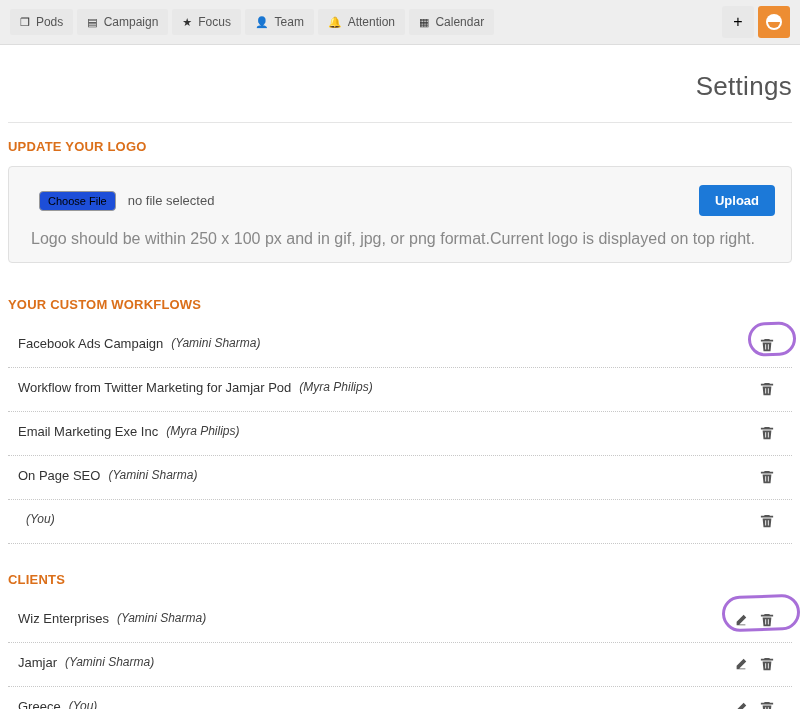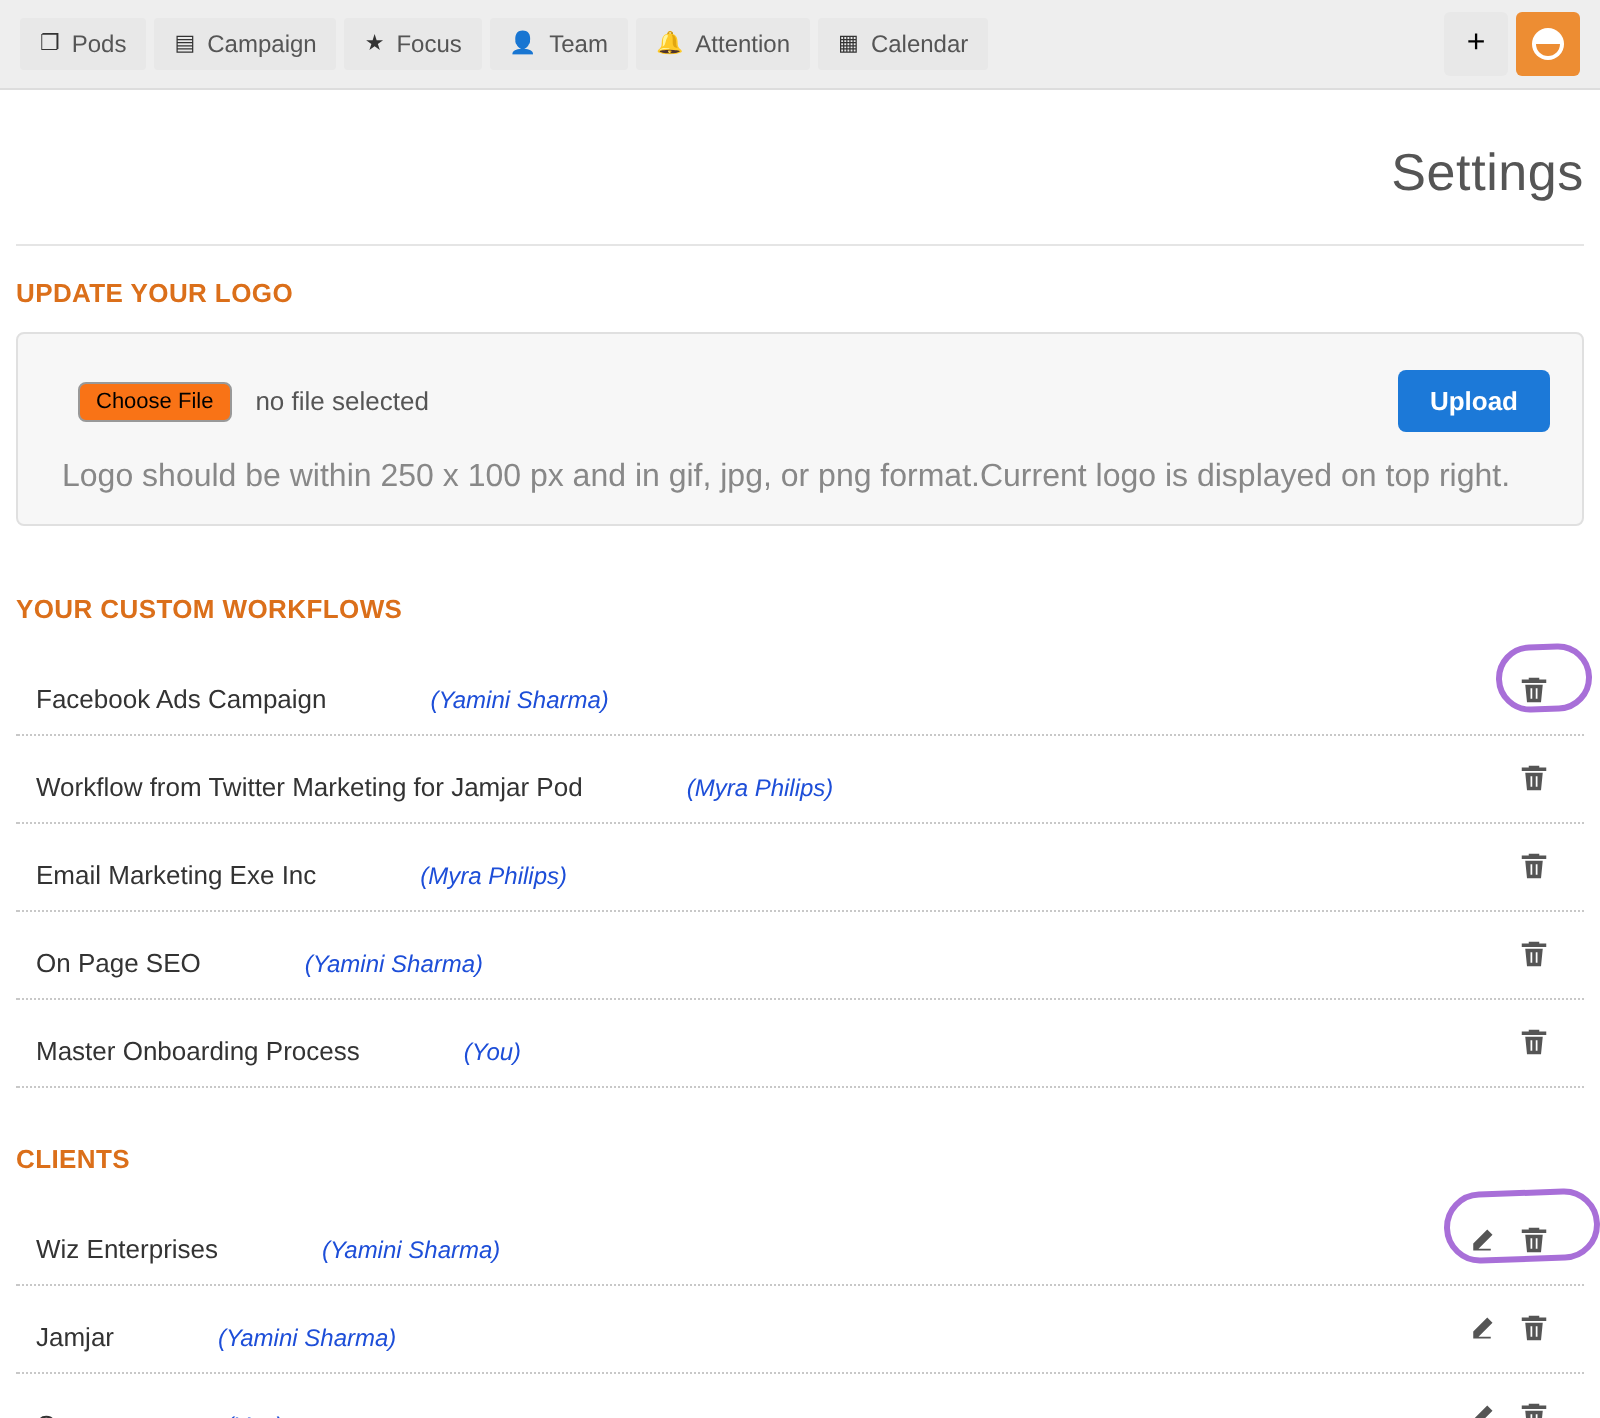--- a/index.html
+++ b/index.html
@@ -75,48 +75,47 @@
       background: #f7f7f7;
       border-radius: 4px;
       padding: 18px 16px 14px 16px;
     }
     .upload-row { display: flex; align-items: center; gap: 12px; margin-bottom: 14px; padding-left: 14px; }
     .choose-file {
       font-size: 11px;
       padding: 3px 8px;
       border: 1px solid #999;
       border-radius: 4px;
-      background: #f97316;
+      background: #1d4ed8;
       cursor: pointer;
     }
     .file-status { color: #555; font-size: 13px; margin-right: auto; }
     .upload-btn {
       background: #1c79d8;
       color: #fff;
       border: none;
       padding: 8px 16px;
       border-radius: 4px;
       font-size: 13px;
       font-weight: 600;
       cursor: pointer;
       margin-left: 80px;
       text-align: right;
     }
     .hint { color: #888; font-size: 16px; padding-left: 6px; }
     .list { margin-top: 4px; }
     .row {
       display: flex;
-      align-items: flex-end;
+      align-items: flex-start;
       padding: 12px 2px 10px 10px;
       border-bottom: 1px dotted #c8c8c8;
       position: relative;
-      gap: 44px;
     }
     .row-title { color: #333; font-size: 13px; }
-    .row-owner { color: #1d4ed8; font-size: 12px; font-style: italic; margin-left: 8px; }
+    .row-owner { color: #404040; font-size: 12px; font-style: italic; margin-left: 8px; }
     .row-actions { margin-left: auto; display: flex; gap: 8px; padding-right: 14px; }
     .action-btn {
       background: none; border: none; cursor: pointer;
       color: #555; font-size: 14px; padding: 2px;
     }
     .trash-svg, .edit-svg { width: 14px; height: 14px; fill: #555; }
     .highlight {
       position: absolute;
       border: 3px solid #a86fd8;
       border-radius: 18px;
@@ -220,21 +219,20 @@
       <span class="row-owner">(Yamini Sharma)</span>
       <div class="row-actions">
         <button class="action-btn">
           <svg class="trash-svg" viewBox="0 0 16 16">
               <path d="M5 2V1h6v1h4v2H1V2h4zm-2 3h10l-1 10H4L3 5zm3 2v6h1V7H6zm3 0v6h1V7H9z"></path>
             </svg>
         </button>
       </div>
     </div>
     <div class="row">
-      <span class="row-title">Master Onboarding Process</span>
       <span class="row-owner">(You)</span>
       <div class="row-actions">
         <button class="action-btn">
           <svg class="trash-svg" viewBox="0 0 16 16">
               <path d="M5 2V1h6v1h4v2H1V2h4zm-2 3h10l-1 10H4L3 5zm3 2v6h1V7H6zm3 0v6h1V7H9z"></path>
             </svg>
         </button>
       </div>
     </div>
   </div>

